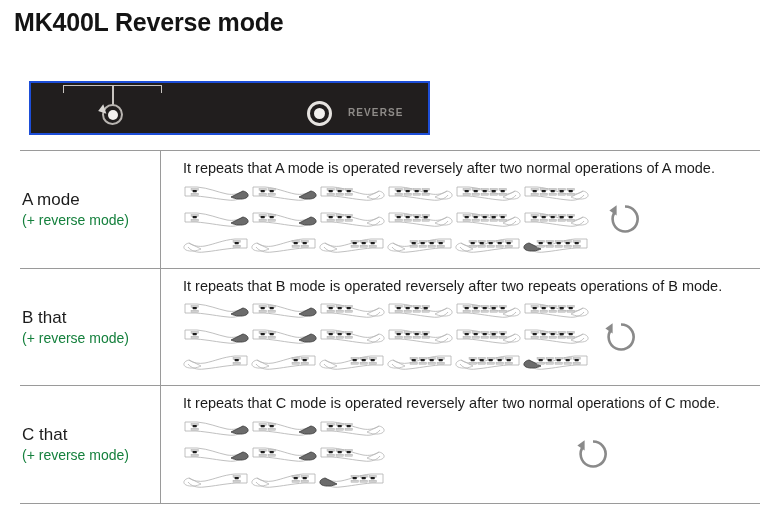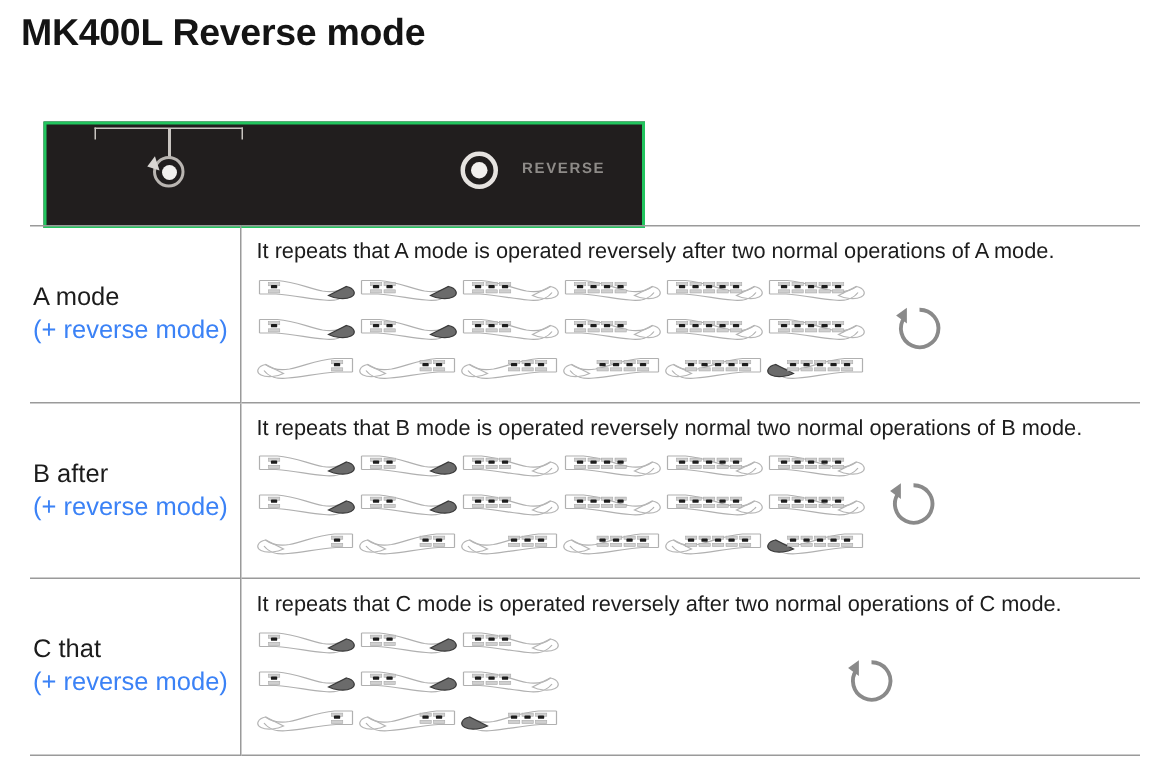--- a/index.html
+++ b/index.html
@@ -28,23 +28,23 @@
     white-space: nowrap;
     text-align: center;
   }
 
   
   #control-panel {
     position: absolute;
     left: 29px;
     top: 81px;
     width: 401px;
-    height: 71px;
+    height: 54px;
     background: #211e1e;
-    border: 2px solid #22c55e;
+    border: 2px solid #1d4ed8;
     box-sizing: border-box;
   }
   .panel-bracket {
     position: absolute;
     left: 32px;
     top: 2px;
     width: 99px;
     height: 8px;
     border: 1px solid #c8c4c0;
     border-top: 1px solid #c8c4c0;
@@ -135,27 +135,27 @@
     vertical-align: middle;
     border-right: 1.4px solid #9a9a9a;
     padding: 6px 2px;
   }
   .mode-name {
     font-size: 17px;
     color: #1c1c1c;
     line-height: 1.25;
   }
   .mode-sub {
-    font-size: 17px;
-    color: #3b82f6;
+    font-size: 14px;
+    color: #15803d;
     line-height: 1.3;
     margin-top: 1px;
   }
   td.mode-body-cell {
-    padding: 6px 0 8px 10px;
+    padding: 6px 0 8px 22px;
     vertical-align: top;
     position: relative;
     margin-left: 24px;
   }
   .mode-desc {
     font-size: 14.5px;
     color: #1c1c1c;
     line-height: 1.35;
     margin: 2px 0 4px 0;
     white-space: nowrap;
@@ -587,25 +587,25 @@
               <path d="M18 5.5 A12.5 12.5 0 1 1 8.2 10.4" fill="none" stroke="#8a8a8a" stroke-width="2.6" stroke-linecap="butt"></path>
               <polygon points="9.6,4.2 9.6,14.6 2.4,9.4" fill="#8a8a8a"></polygon>
             </svg>
           </span>
         </div>
       </td>
     </tr>
 
     <tr id="row-b">
       <td class="mode-label-cell">
-        <div class="mode-name">B after</div>
+        <div class="mode-name">B that</div>
         <div class="mode-sub">(+ reverse mode)</div>
       </td>
       <td class="mode-body-cell">
-        <div class="mode-desc">It repeats that B mode is operated reversely normal two normal operations of B mode.</div>
+        <div class="mode-desc">It repeats that B mode is operated reversely after two repeats operations of B mode.</div>
         <div class="diagram-area">
           <div class="diagram-grid">
             <div class="diagram-row">
               <span class="leg-cell">
                   <svg width="66" height="25" viewBox="0 0 66 25">
                     <g fill="none" stroke="#b0b0b0" stroke-width="0.8">
                       <path d="M2 4 L14 4 C26 5 34 9 44 11 C50 12 56 11 60 8"></path>
                       <path d="M2 13 L13 13 C26 14 34 16 45 17 C52 18 58 16 61 12"></path>
                       <path d="M2 4 L2 13"></path>
                       <path d="M60 8 C65 9 67 13 63 15 C59 17 52 16 48 14 Z" stroke="#3a3a3a" fill="#6b6b6b"></path>

